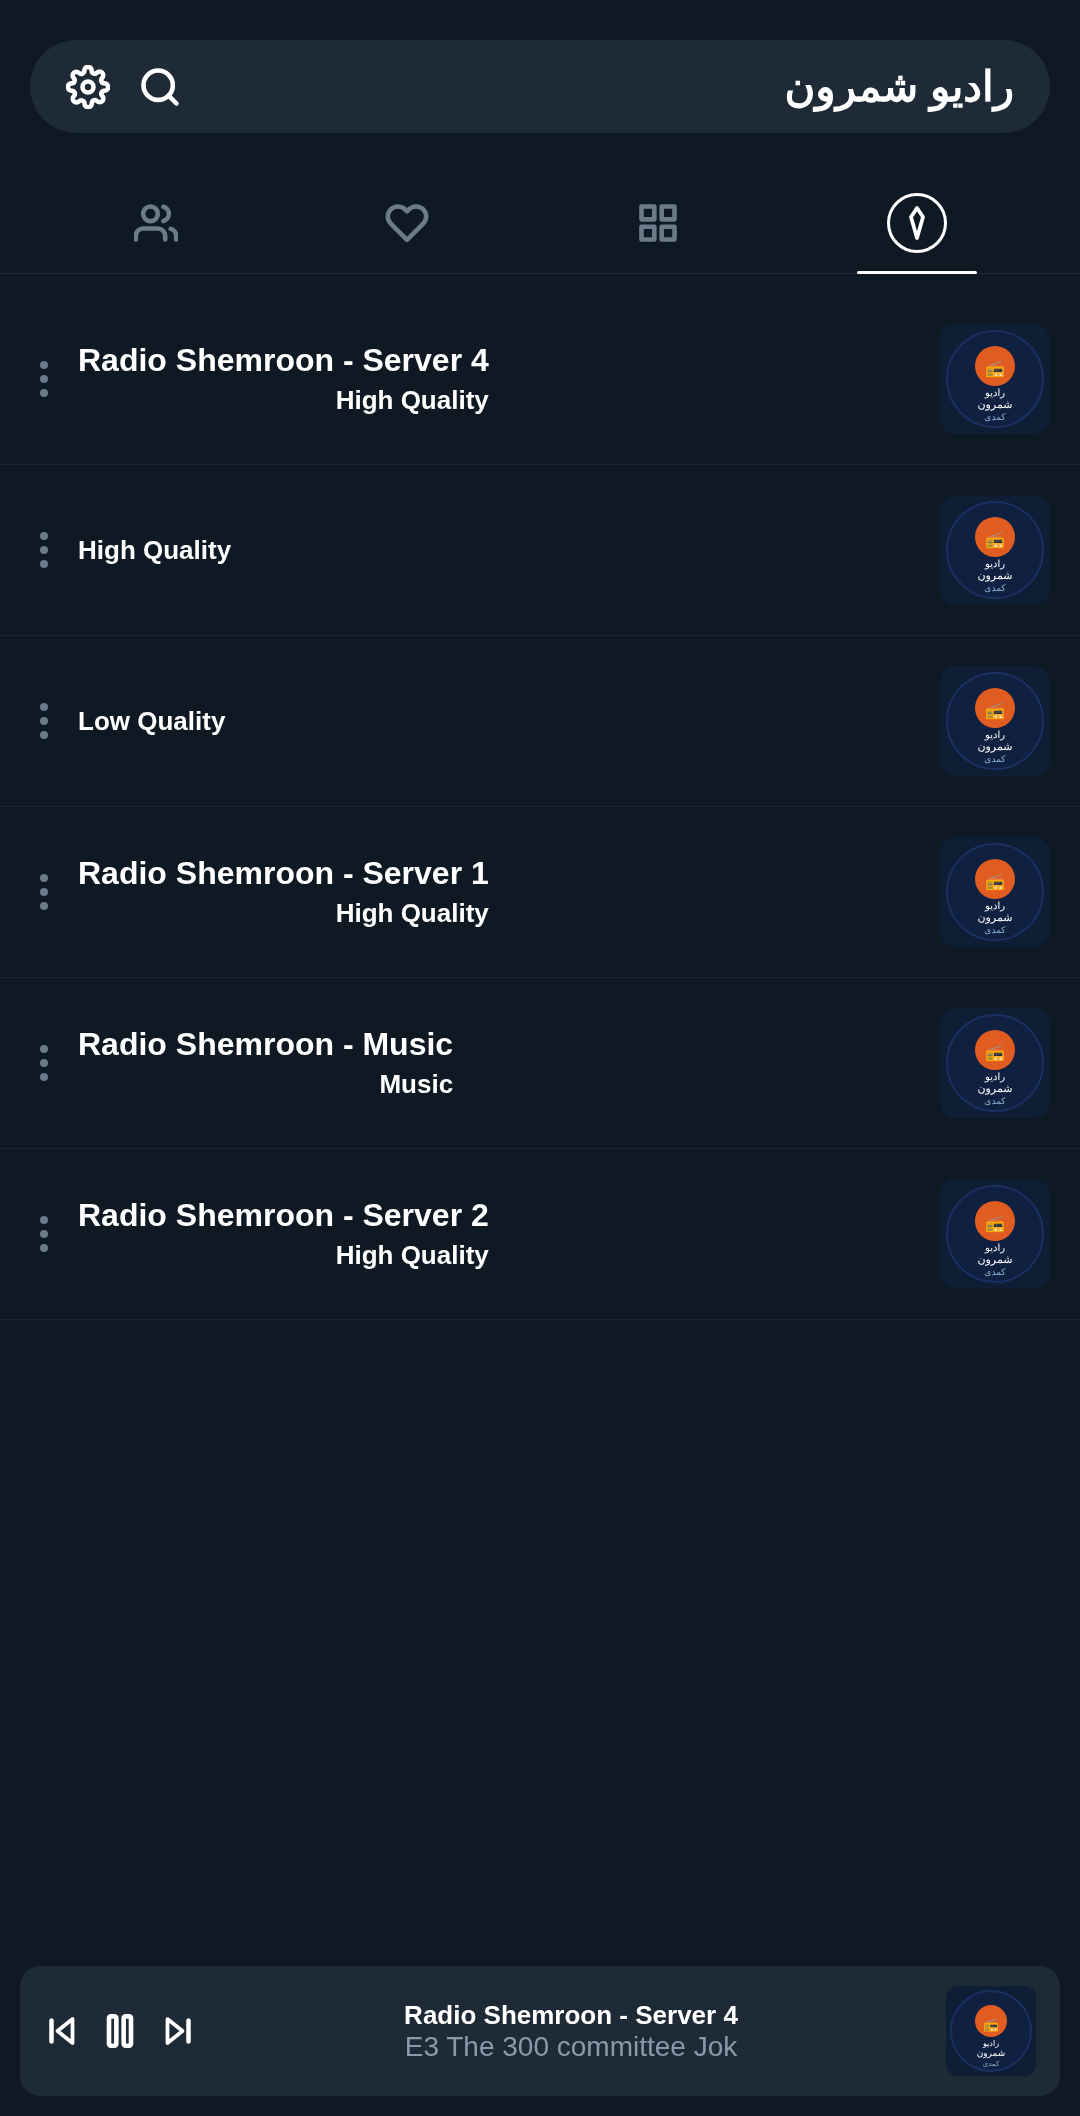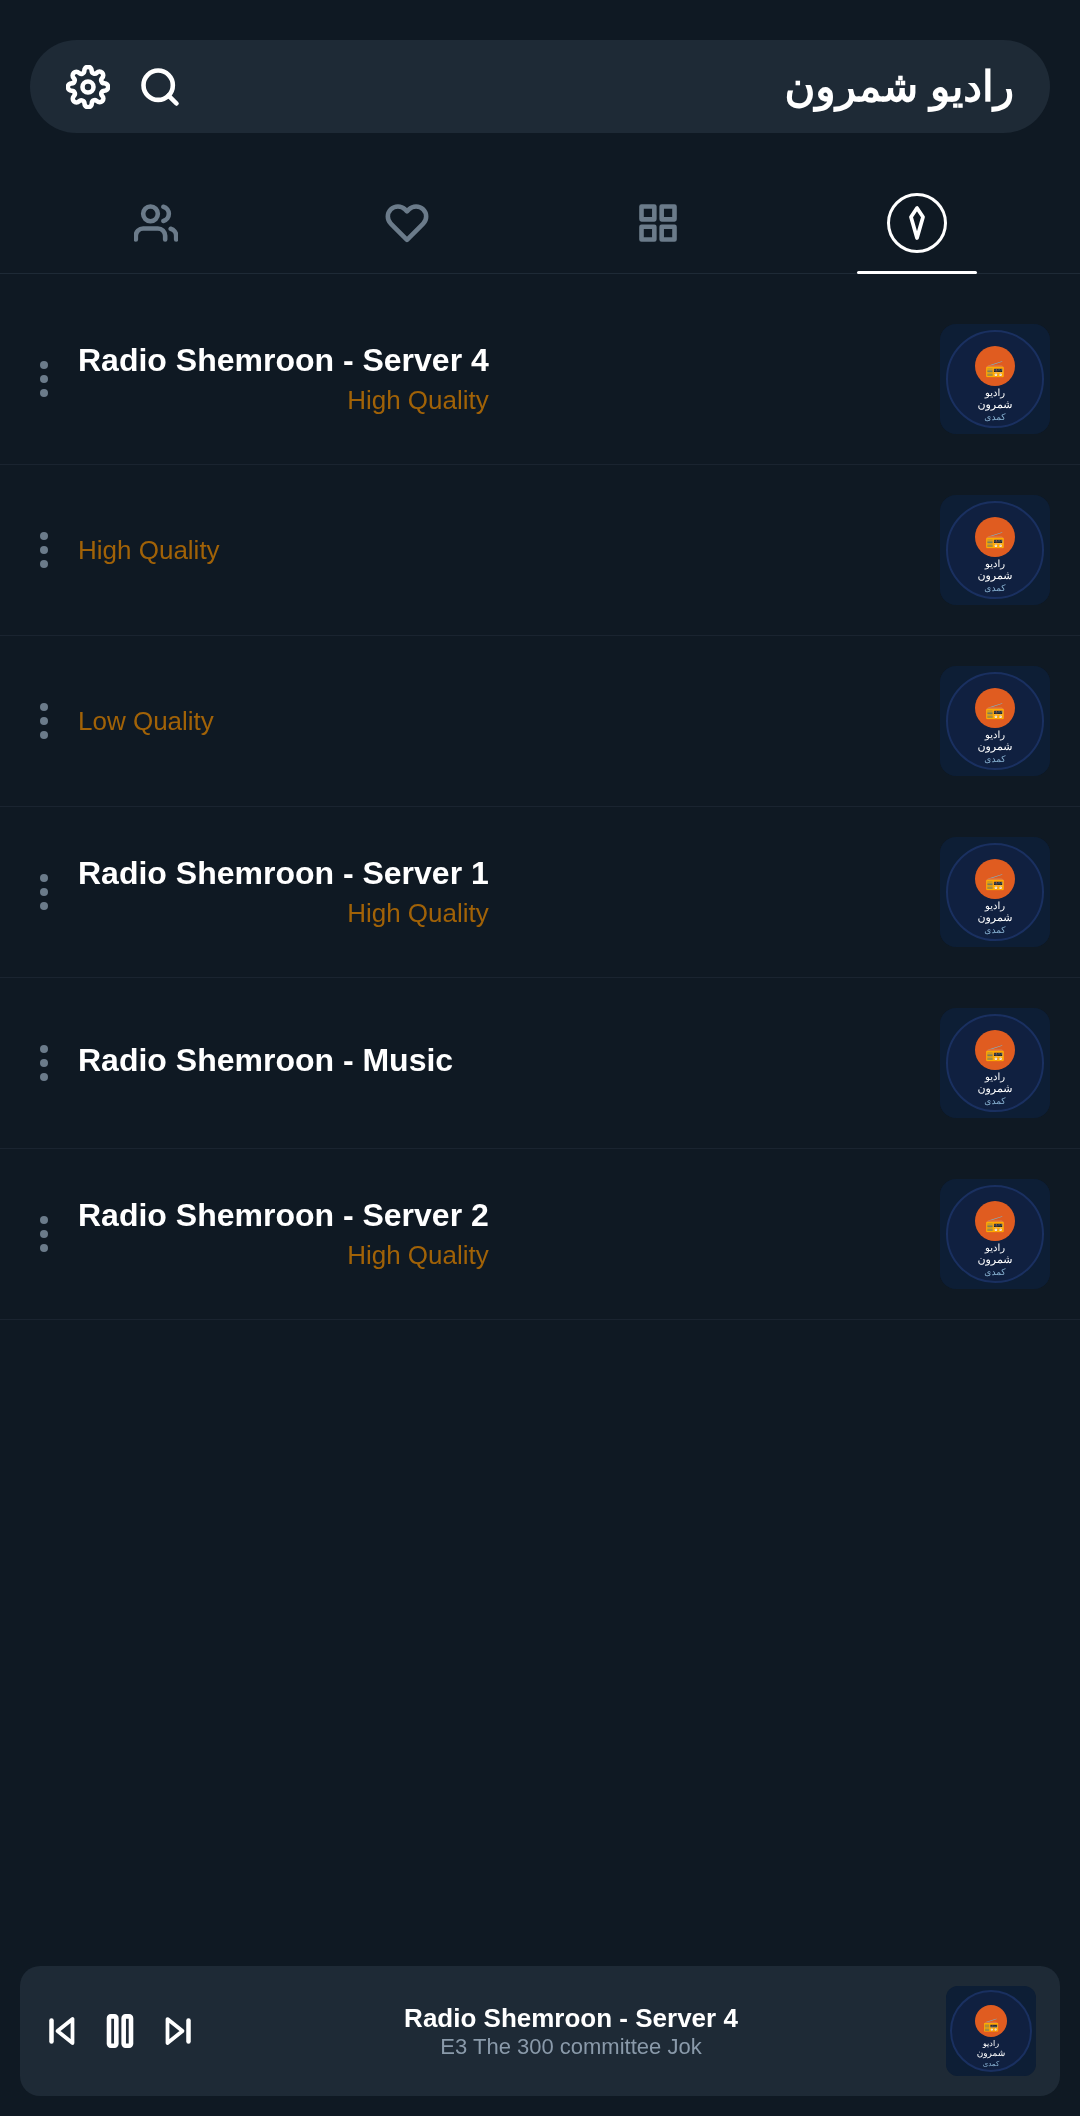--- a/index.html
+++ b/index.html
@@ -113,21 +113,22 @@
     .station-name {
       font-size: 32px;
       font-weight: 700;
       color: #ffffff;
       margin-bottom: 6px;
       direction: ltr;
     }
 
     .station-quality {
       font-size: 26px;
-      color: #a16207;
+      color: #ffffff;
+      font-weight: bold;
     }
 
     .station-logo {
       width: 110px;
       height: 110px;
       border-radius: 16px;
       background: #0d1e35;
       overflow: hidden;
       flex-shrink: 0;
       display: flex;
@@ -167,21 +168,21 @@
       text-align: center;
     }
 
     .now-playing-title {
       font-size: 26px;
       font-weight: 700;
       color: #ffffff;
     }
 
     .now-playing-subtitle {
-      font-size: 22px;
+      font-size: 28px;
       color: #8a9aaa;
     }
 
     .now-playing-logo {
       width: 90px;
       height: 90px;
       border-radius: 12px;
       background: #0d1e35;
       overflow: hidden;
       flex-shrink: 0;
@@ -371,20 +372,21 @@
 
   <div class="station-item">
     <div class="station-left">
       <div class="three-dots">
         <div class="dot"></div>
         <div class="dot"></div>
         <div class="dot"></div>
       </div>
       <div class="station-info">
         <div class="station-name">Radio Shemroon - Music</div>
+        <div class="station-quality">Music</div>
       </div>
     </div>
     <div class="station-logo">
       <svg class="logo-svg" viewBox="0 0 110 110" xmlns="http://www.w3.org/2000/svg">
         <rect width="110" height="110" fill="#0d1e35" rx="16"></rect>
         <circle cx="55" cy="55" r="48" fill="#102040" stroke="#1a3060" stroke-width="2"></circle>
         <circle cx="55" cy="42" r="20" fill="#e05c20"></circle>
         <text x="55" y="50" text-anchor="middle" font-size="16" fill="white" font-weight="bold">📻</text>
         <text x="55" y="72" text-anchor="middle" font-size="10" fill="white" font-family="Arial">رادیو</text>
         <text x="55" y="84" text-anchor="middle" font-size="11" fill="white" font-family="Arial">شمرون</text>

